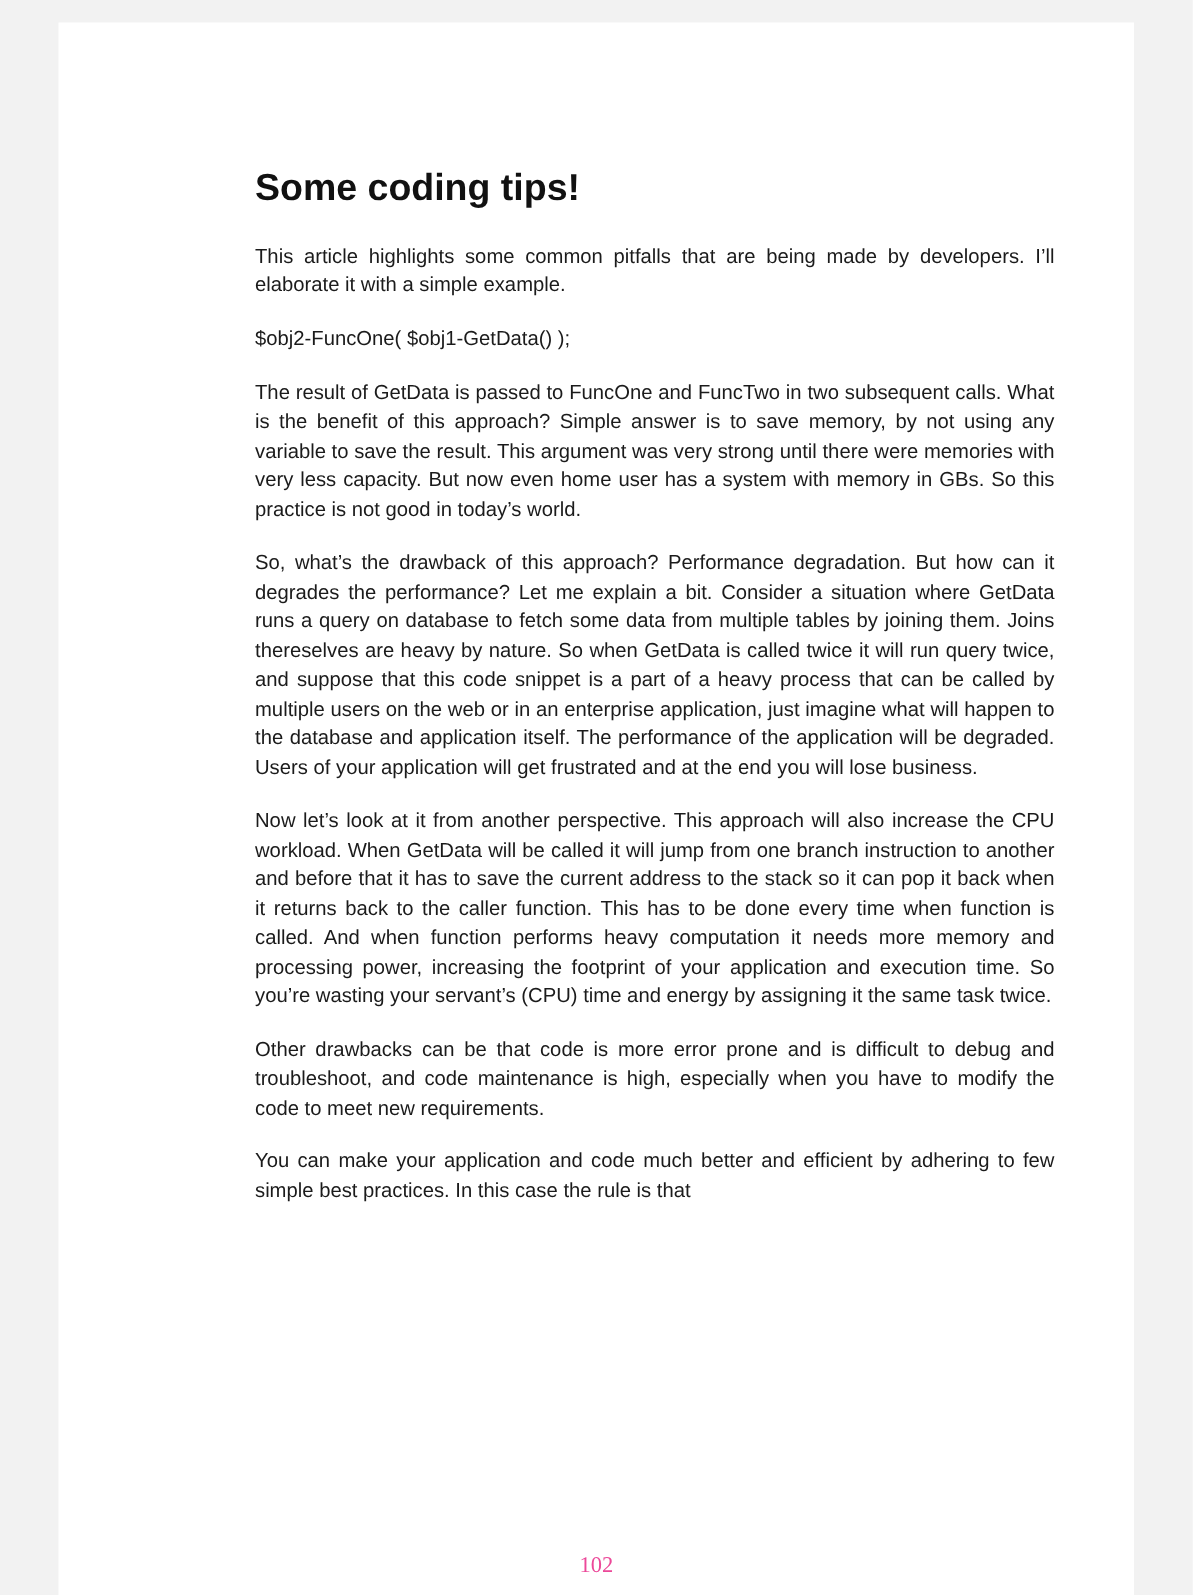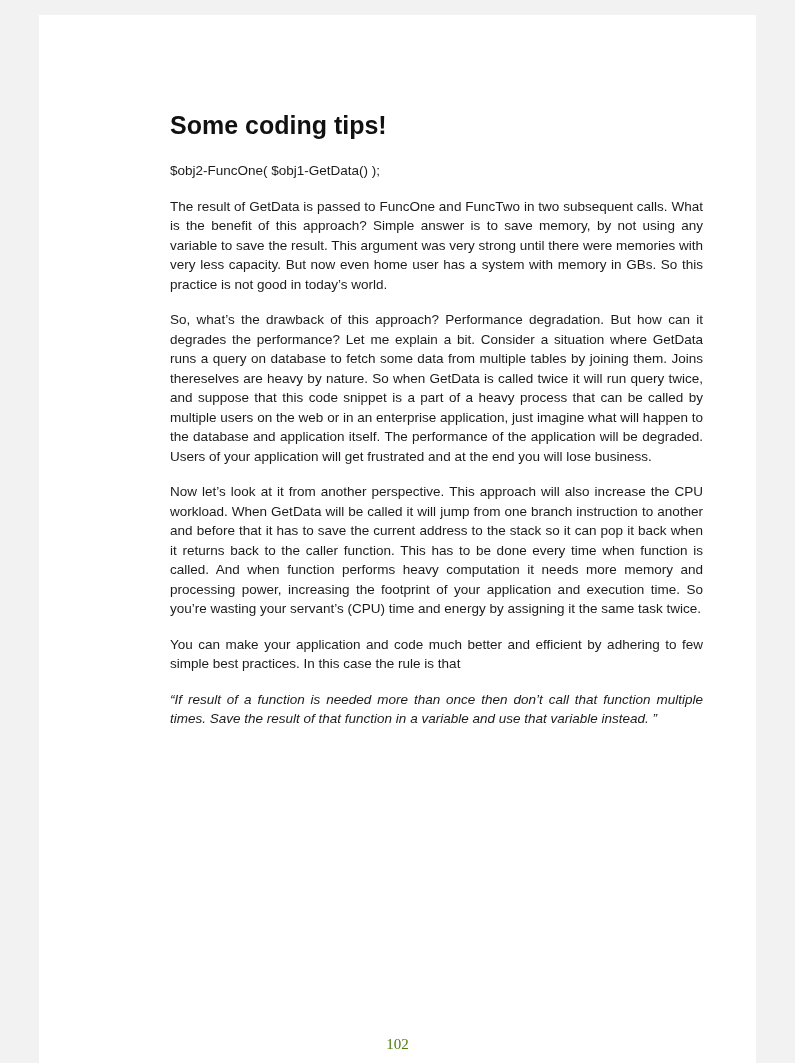--- a/index.html
+++ b/index.html
@@ -58,40 +58,41 @@
     .page-footer {
       position: absolute;
       left: 0;
       right: 0;
       bottom: 25px;
       text-align: center;
     }
     .page-number {
       font-family: "Liberation Serif", "DejaVu Serif", serif;
       font-size: 15px;
-      color: #4d7c0f;
+      color: #ec4899;
     }
   </style>
 </head>
 <body>
 
 <div class="page">
   <main class="content">
     <h1 class="title">Some coding tips!</h1>
 
+    <p class="para">This article highlights some common pitfalls that are being made by developers. I’ll elaborate it with a simple example.</p>
 
     <div class="code-block">
       <div class="code-line">$obj2-FuncOne( $obj1-GetData() );</div>
     </div>
 
     <p class="para">The result of GetData is passed to FuncOne and FuncTwo in two subsequent calls. What is the benefit of this approach? Simple answer is to save memory, by not using any variable to save the result. This argument was very strong until there were memories with very less capacity. But now even home user has a system with memory in GBs. So this practice is not good in today’s world.</p>
     <p class="para">So, what’s the drawback of this approach? Performance degradation. But how can it degrades the performance? Let me explain a bit. Consider a situation where GetData runs a query on database to fetch some data from multiple tables by joining them. Joins thereselves are heavy by nature. So when GetData is called twice it will run query twice, and suppose that this code snippet is a part of a heavy process that can be called by multiple users on the web or in an enterprise application, just imagine what will happen to the database and application itself. The performance of the application will be degraded. Users of your application will get frustrated and at the end you will lose business.</p>
     <p class="para">Now let’s look at it from another perspective. This approach will also increase the CPU workload. When GetData will be called it will jump from one branch instruction to another and before that it has to save the current address to the stack so it can pop it back when it returns back to the caller function. This has to be done every time when function is called. And when function performs heavy computation it needs more memory and processing power, increasing the footprint of your application and execution time. So you’re wasting your servant’s (CPU) time and energy by assigning it the same task twice.</p>
+    <p class="para">Other drawbacks can be that code is more error prone and is difficult to debug and troubleshoot, and code maintenance is high, especially when you have to modify the code to meet new requirements.</p>
     <p class="para">You can make your application and code much better and efficient by adhering to few simple best practices. In this case the rule is that</p>
 
-    <p class="para quote">“If result of a function is needed more than once then don’t call that function multiple times. Save the result of that function in a variable and use that variable instead. ”</p>
 
   </main>
 
   <footer class="page-footer">
     <span class="page-number">102</span>
   </footer>
 </div>
 
 </body></html>

